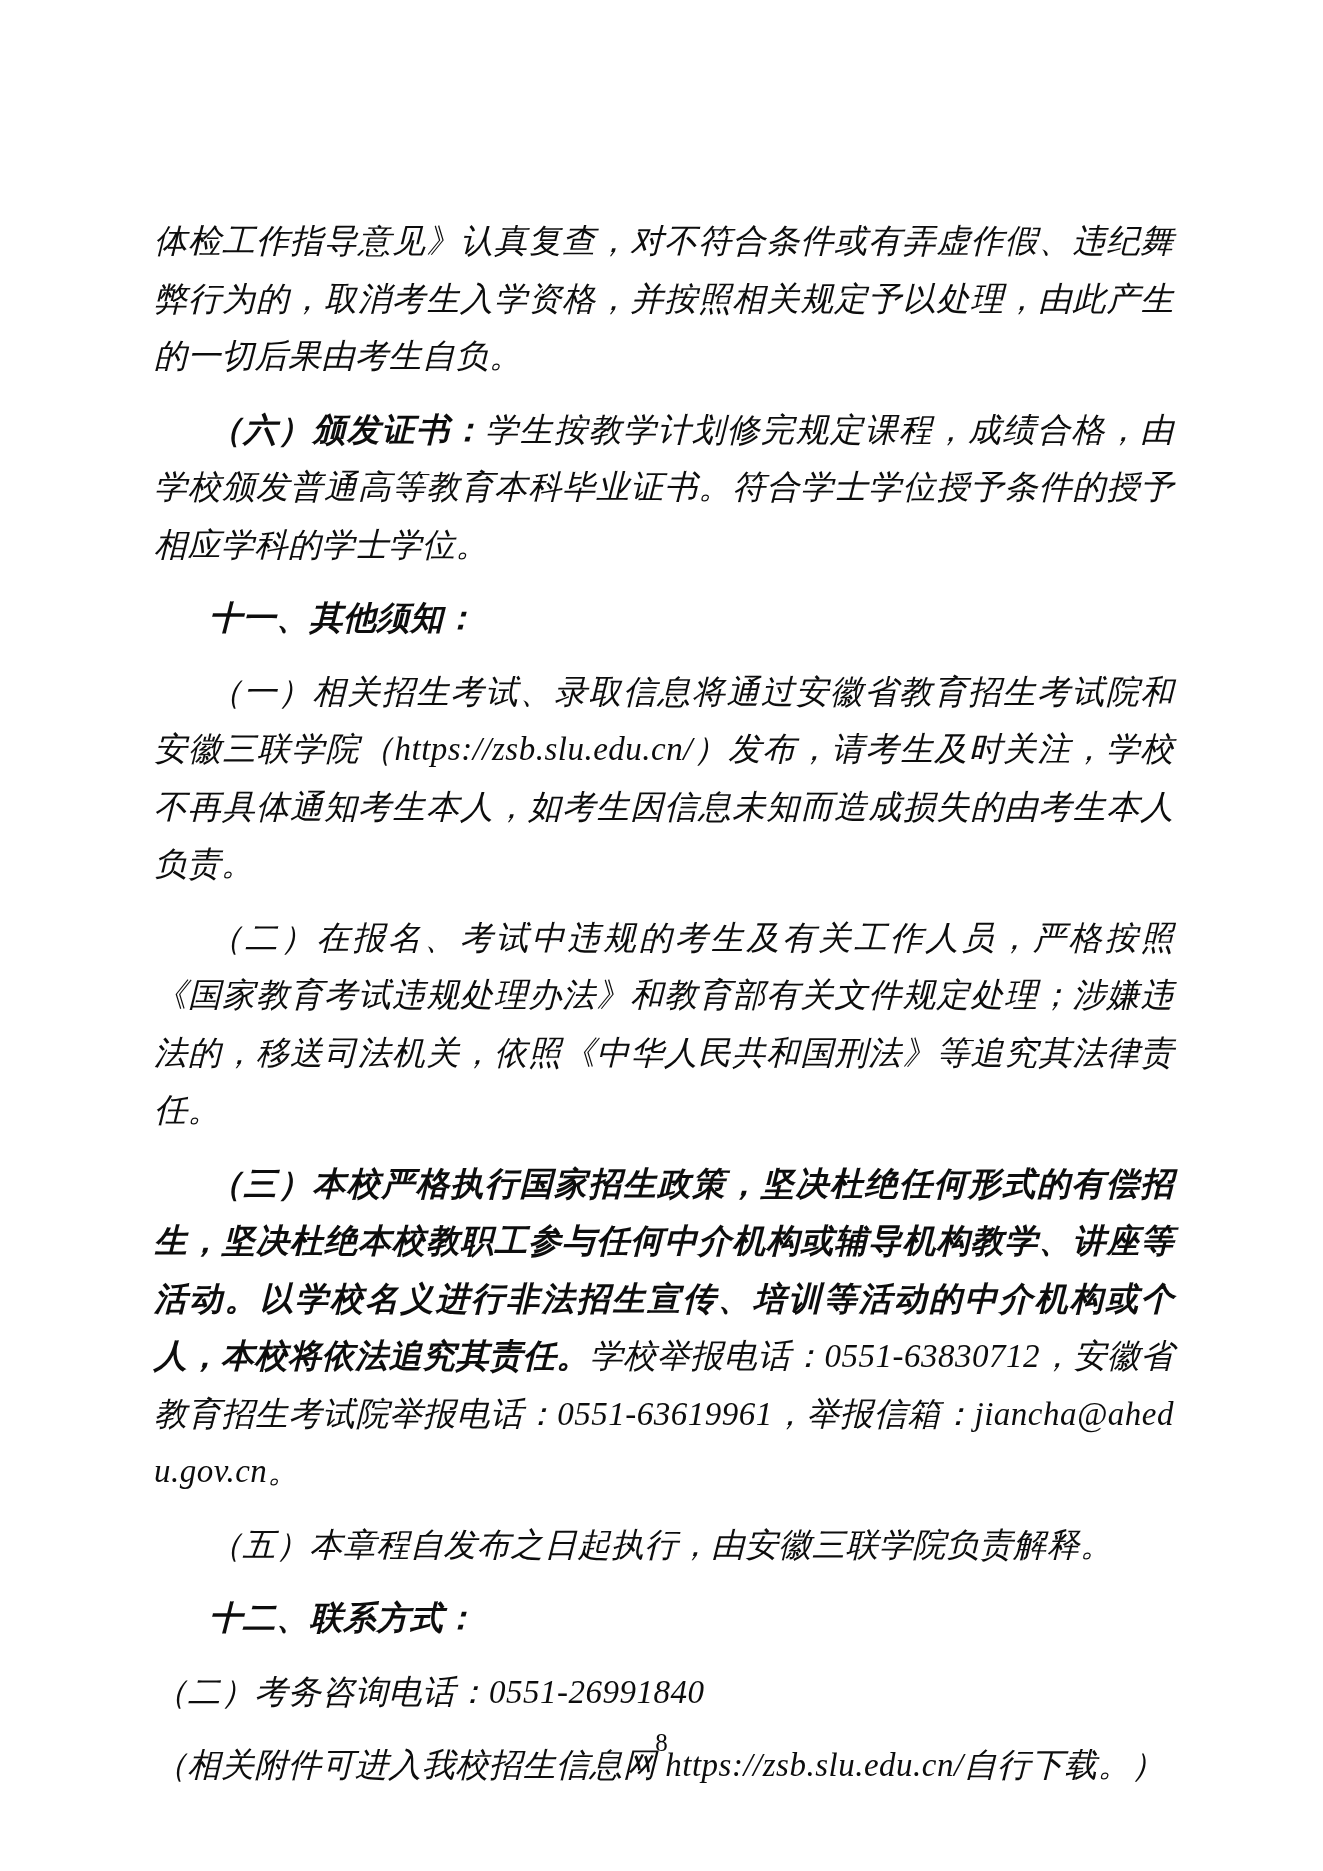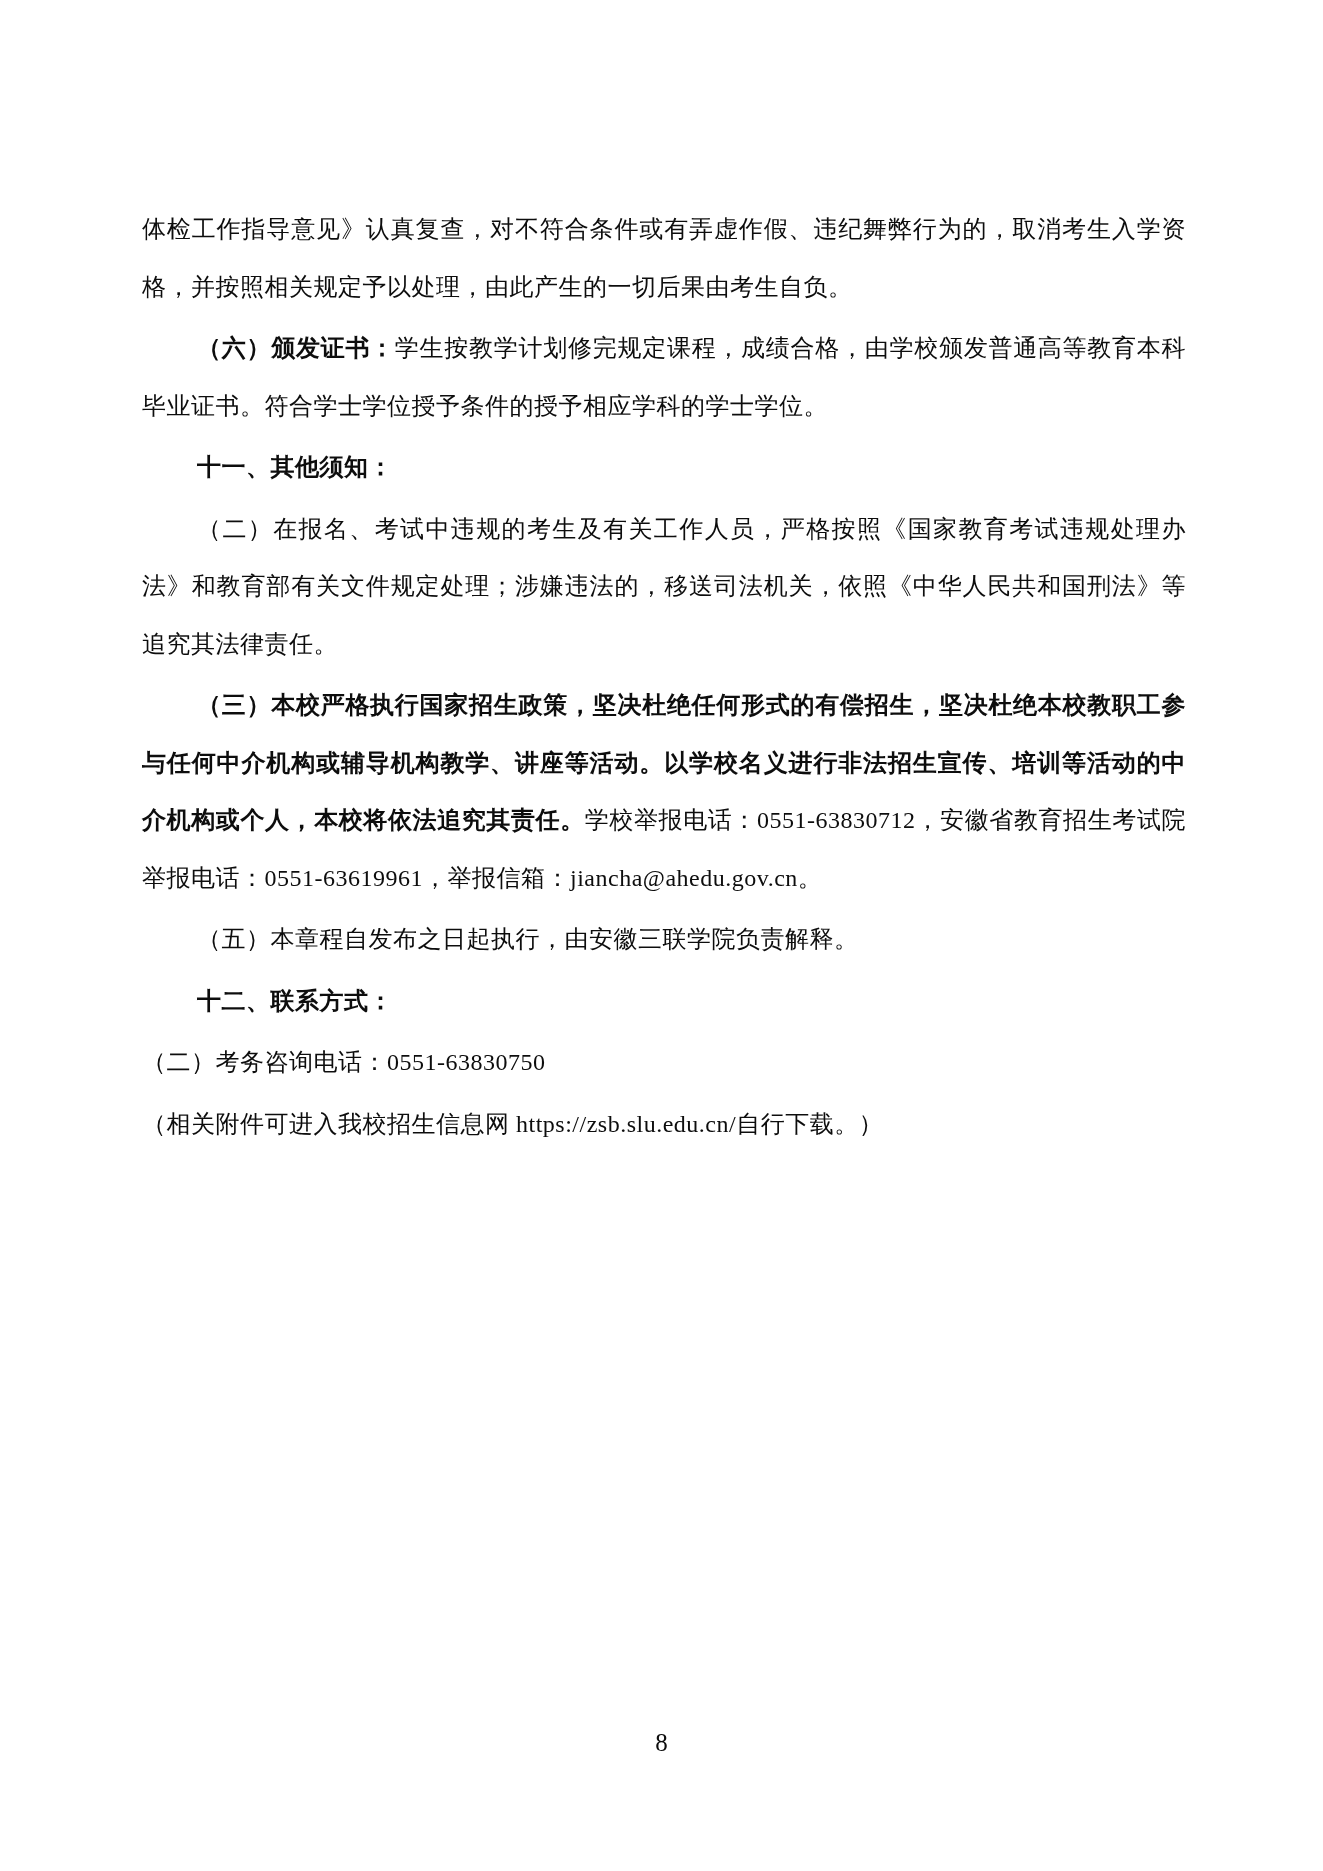--- a/index.html
+++ b/index.html
@@ -22,28 +22,29 @@
     height: 1871px;
     background: #ffffff;
   }
   .doc-body {
     position: absolute;
     left: 138px;
     top: 197px;
     width: 1052px;
   }
   p.line {
-    margin: 4px;
+    margin: 16px;
     padding: 0;
-    font-size: 24px;
+    font-size: 33px;
     line-height: 57.5px;
     text-align: justify;
     text-justify: inter-ideograph;
     letter-spacing: 0.5px;
     word-break: break-all;
+    font-style: italic;
   }
   p.indent {
     text-indent: 55px;
   }
   .b {
     font-weight: bold;
   }
   .page-footer {
     position: absolute;
     left: 0;
@@ -61,32 +62,33 @@
 <div class="doc-page">
   <div class="doc-body">
 
     <p class="line"><span class="b"></span><span>体检工作指导意见》认真复查，对不符合条件或有弄虚作假、违纪舞弊行为的，取消考生入学资格，并按照相关规定予以处理，由此产生的一切后果由考生自负。</span></p>
 
     <p class="line indent"><span class="b">（六）颁发证书：</span><span>学生按教学计划修完规定课程，成绩合格，由学校颁发普通高等教育本科毕业证书。符合学士学位授予条件的授予相应学科的学士学位。</span></p>
 
 
     <p class="line indent"><span class="b">十一、其他须知：</span><span></span></p>
 
+    <p class="line indent"><span class="b"></span><span>（一）相关招生考试、录取信息将通过安徽省教育招生考试院和安徽三联学院（https://zsb.slu.edu.cn/）发布，请考生及时关注，学校不再具体通知考生本人，如考生因信息未知而造成损失的由考生本人负责。</span></p>
 
     <p class="line indent"><span class="b"></span><span>（二）在报名、考试中违规的考生及有关工作人员，严格按照《国家教育考试违规处理办法》和教育部有关文件规定处理；涉嫌违法的，移送司法机关，依照《中华人民共和国刑法》等追究其法律责任。</span></p>
 
     <p class="line indent"><span class="b">（三）本校严格执行国家招生政策，坚决杜绝任何形式的有偿招生，坚决杜绝本校教职工参与任何中介机构或辅导机构教学、讲座等活动。以学校名义进行非法招生宣传、培训等活动的中介机构或个人，本校将依法追究其责任。</span><span>学校举报电话：0551-63830712，安徽省教育招生考试院举报电话：0551-63619961，举报信箱：jiancha@ahedu.gov.cn。</span></p>
 
 
     <p class="line indent"><span class="b"></span><span>（五）本章程自发布之日起执行，由安徽三联学院负责解释。</span></p>
 
     <p class="line indent"><span class="b">十二、联系方式：</span><span></span></p>
 
 
-    <p class="line"><span class="b"></span><span>（二）考务咨询电话：0551-63830750</span></p>
+    <p class="line"><span class="b"></span><span>（二）考务咨询电话：0551-26991840</span></p>
 
 
     <p class="line"><span class="b"></span><span>（相关附件可进入我校招生信息网 https://zsb.slu.edu.cn/自行下载。）</span></p>
 
   </div>
 
   <div class="page-footer">8</div>
 </div>
 
 </body></html>

